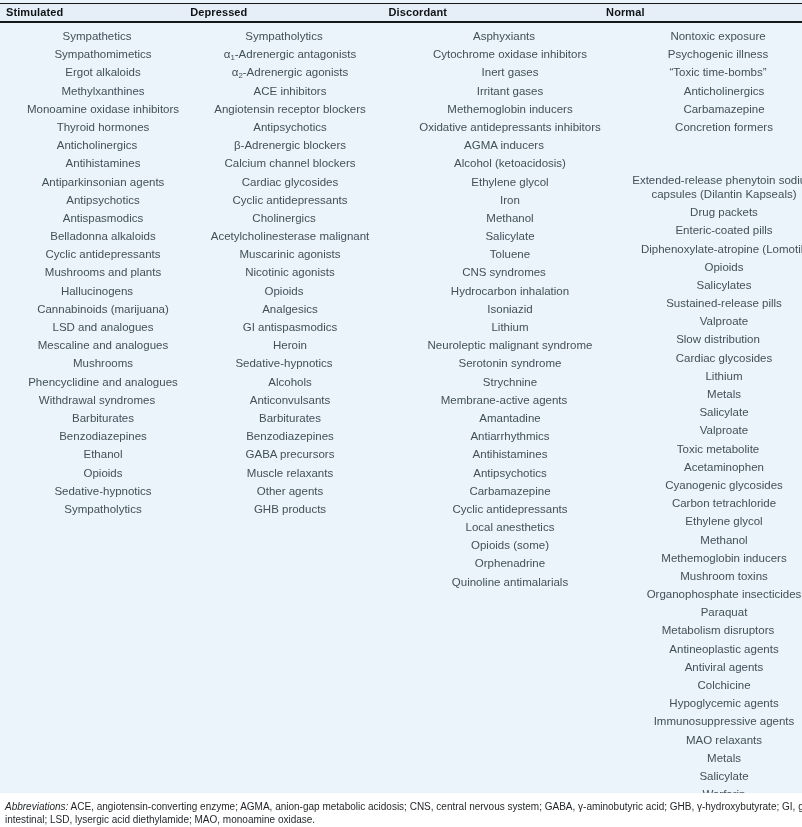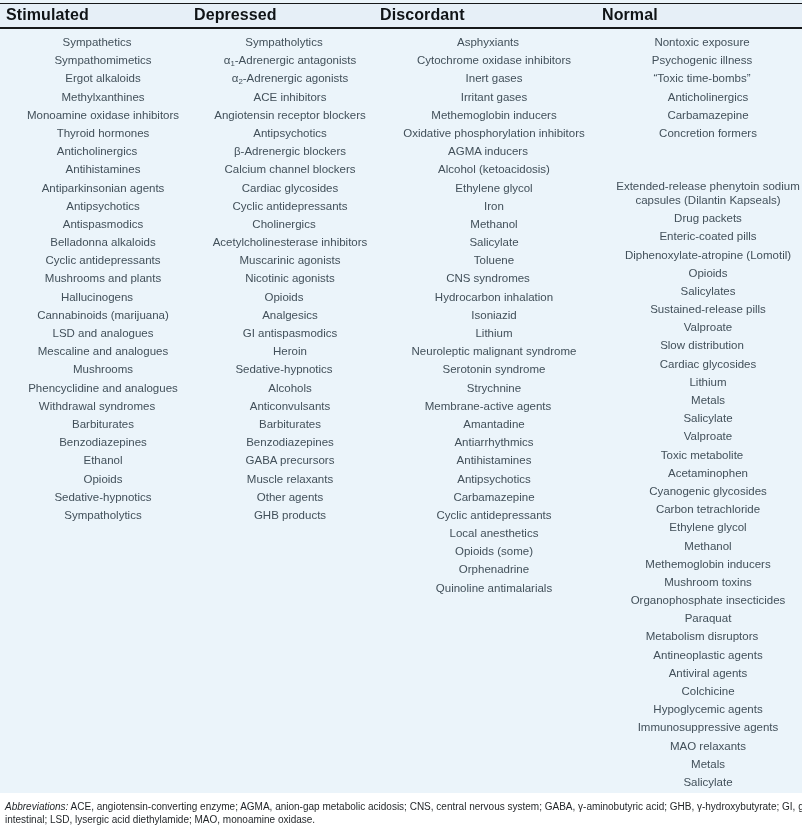--- a/index.html
+++ b/index.html
@@ -19,21 +19,21 @@
   .thead {
     display:flex;
     margin-top:3px;
     background:var(--header-bg,#e6eff7);
     border-top:1.5px solid var(--rule,#16181a);
     border-bottom:2.5px solid var(--rule,#16181a);
     padding:2px 0 3px 0;
   }
   .hcell {
     font-weight:bold;
-    font-size:16px;
+    font-size:11px;
     color:var(--header-text,#101417);
     padding-left:6px;
     letter-spacing:0.1px;
   }
   .tbody { display:flex; padding-top:7px;text-align:center; }
   .col { flex:none; }
   .col ul { list-style:none; }
   .col li {
     font-size:11.5px;
     line-height:13.5px;
@@ -47,21 +47,21 @@
   sub { font-size:0.68em; vertical-align:-0.22em; line-height:0; }
   .footnote {
     padding:8px 0 0 5px;
     font-size:10px;
     line-height:12.5px;
     color:var(--footnote-text,#1f2326);
   }
   .footnote .fline { white-space:nowrap; }
   .footnote .ab { font-weight:normal; font-style:italic; }
   
-  .w0 { width:188px; } .w1 { width:186px; } .w2 { width:222px; } .w3 { width:206px; }
+  .w0 { width:188px; } .w1 { width:186px; } .w2 { width:222px;margin-left:16px; } .w3 { width:206px; }
 </style>
 </head>
 <body>
 
 <div class="page">
   <div class="table">
     <div class="thead" id="thead">
         <div class="hcell w0">Stimulated</div>
         <div class="hcell w1">Depressed</div>
         <div class="hcell w2">Discordant</div>
@@ -105,21 +105,21 @@
             <li class="lvl1">α<sub>1</sub>-Adrenergic antagonists</li>
             <li class="lvl1">α<sub>2</sub>-Adrenergic agonists</li>
             <li class="lvl1">ACE inhibitors</li>
             <li class="lvl1">Angiotensin receptor blockers</li>
             <li class="lvl1">Antipsychotics</li>
             <li class="lvl1">β-Adrenergic blockers</li>
             <li class="lvl1">Calcium channel blockers</li>
             <li class="lvl1">Cardiac glycosides</li>
             <li class="lvl1">Cyclic antidepressants</li>
             <li class="lvl0">Cholinergics</li>
-            <li class="lvl1">Acetylcholinesterase inhibitors</li>
+            <li class="lvl1">Acetylcholinesterase malignant</li>
             <li class="lvl1">Muscarinic agonists</li>
             <li class="lvl1">Nicotinic agonists</li>
             <li class="lvl0">Opioids</li>
             <li class="lvl1">Analgesics</li>
             <li class="lvl1">GI antispasmodics</li>
             <li class="lvl1">Heroin</li>
             <li class="lvl0">Sedative-hypnotics</li>
             <li class="lvl1">Alcohols</li>
             <li class="lvl1">Anticonvulsants</li>
             <li class="lvl1">Barbiturates</li>
@@ -130,21 +130,21 @@
             <li class="lvl1">GHB products</li>
           </ul>
         </div>
         <div class="col w2">
           <ul>
             <li class="lvl0">Asphyxiants</li>
             <li class="lvl1">Cytochrome oxidase inhibitors</li>
             <li class="lvl1">Inert gases</li>
             <li class="lvl1">Irritant gases</li>
             <li class="lvl1">Methemoglobin inducers</li>
-            <li class="lvl1">Oxidative phosphorylation inhibitors</li>
+            <li class="lvl1">Oxidative antidepressants inhibitors</li>
             <li class="lvl0">AGMA inducers</li>
             <li class="lvl1">Alcohol (ketoacidosis)</li>
             <li class="lvl1">Ethylene glycol</li>
             <li class="lvl1">Iron</li>
             <li class="lvl1">Methanol</li>
             <li class="lvl1">Salicylate</li>
             <li class="lvl1">Toluene</li>
             <li class="lvl0">CNS syndromes</li>
             <li class="lvl1">Hydrocarbon inhalation</li>
             <li class="lvl1">Isoniazid</li>

